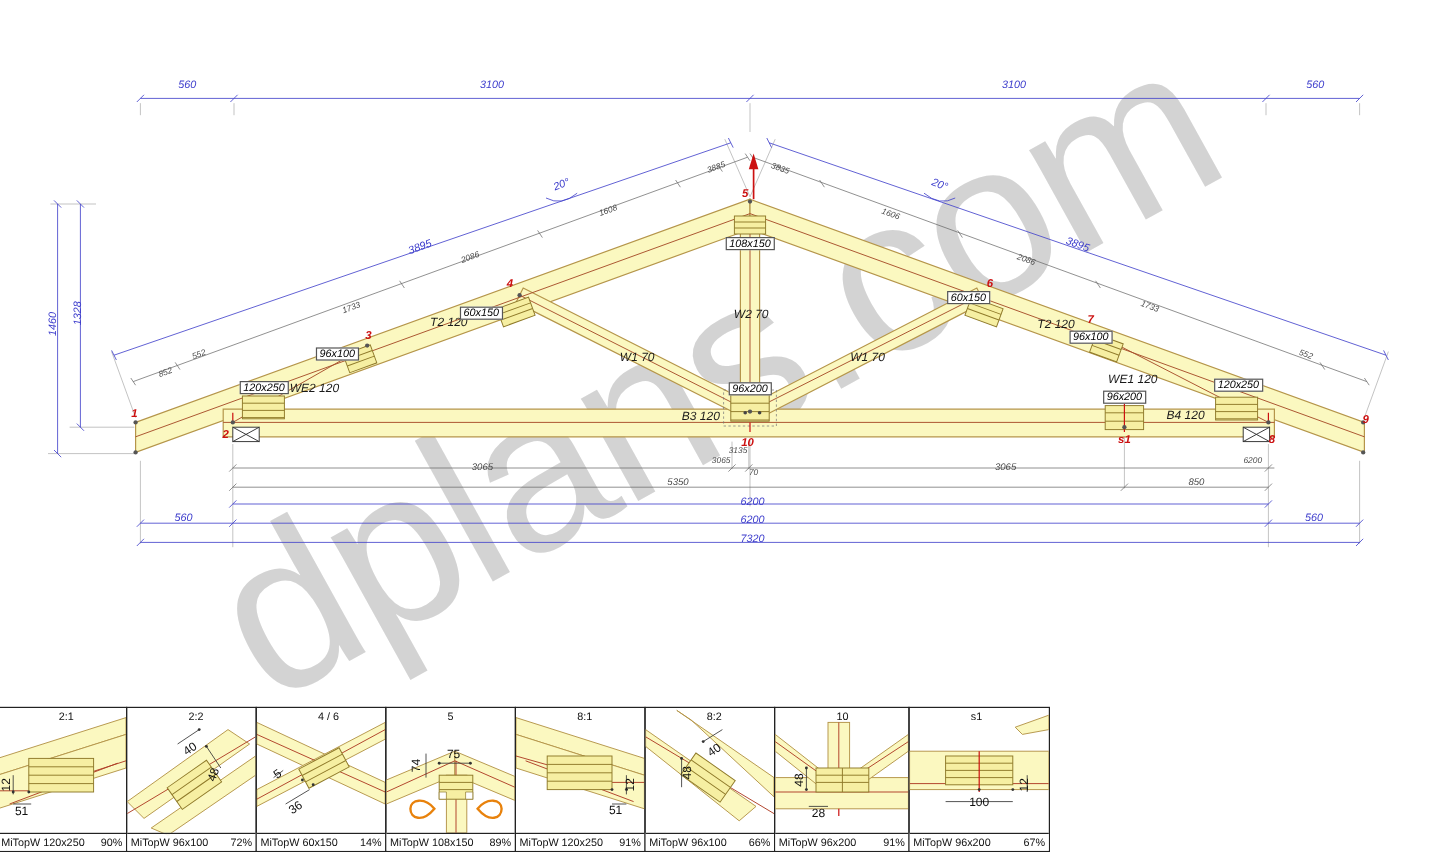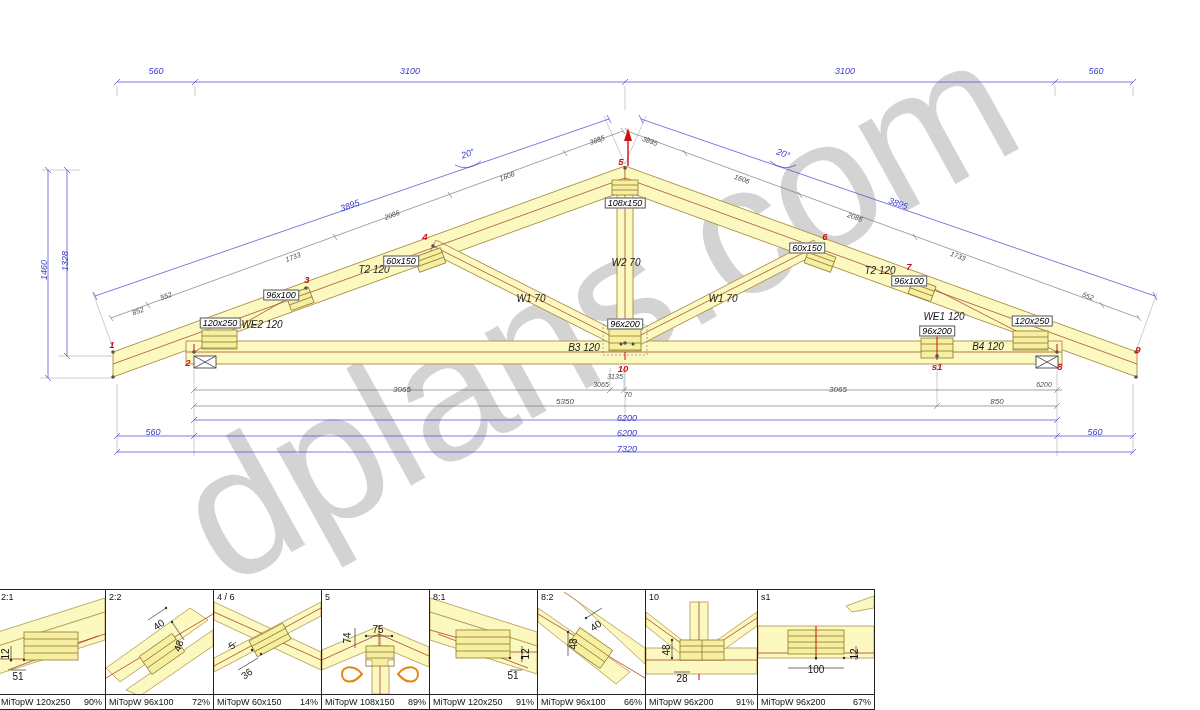--- a/index.html
+++ b/index.html
@@ -22,21 +22,21 @@
   .lbl.s{font-size:7px;}
   .lbl.m{color:#1a1a1a;font-size:10px;}
   .lbl.p{color:#000;font-size:9px;background:#fff;border:1px solid #555;padding:0 2px;}
   .lbl.r{color:#cc1111;font-size:9.5px;font-weight:bold;}
   .lbl.pd{font-size:10px;color:#111;}
   #panels{position:absolute;left:-2px;top:589px;height:121px;display:flex;z-index:2;}
   .panel{position:relative;width:107px;height:119px;border:1px solid #222;margin-left:-1px;}
   .panel.w1{width:111px;}
   .panel.w2{width:116px;}
   .psvg{position:absolute;left:0;top:0;}
-  .ptitle{position:absolute;left:3px;top:2px;font-size:9px;color:#111;}
+  .ptitle{position:absolute;left:3px;top:2px;font-size:9px;color:#111;padding-left:48px;}
   .pfooter{
     position:absolute;left:0;right:0;bottom:0;height:14px;border-top:1px solid #222;
     display:flex;justify-content:space-between;align-items:center;
     padding:0 3px;font-size:9px;color:#111;background:rgba(255,255,255,.85);
   }
 </style>
 </head>
 <body>
 
 <div id="watermark">dplans.com</div>

